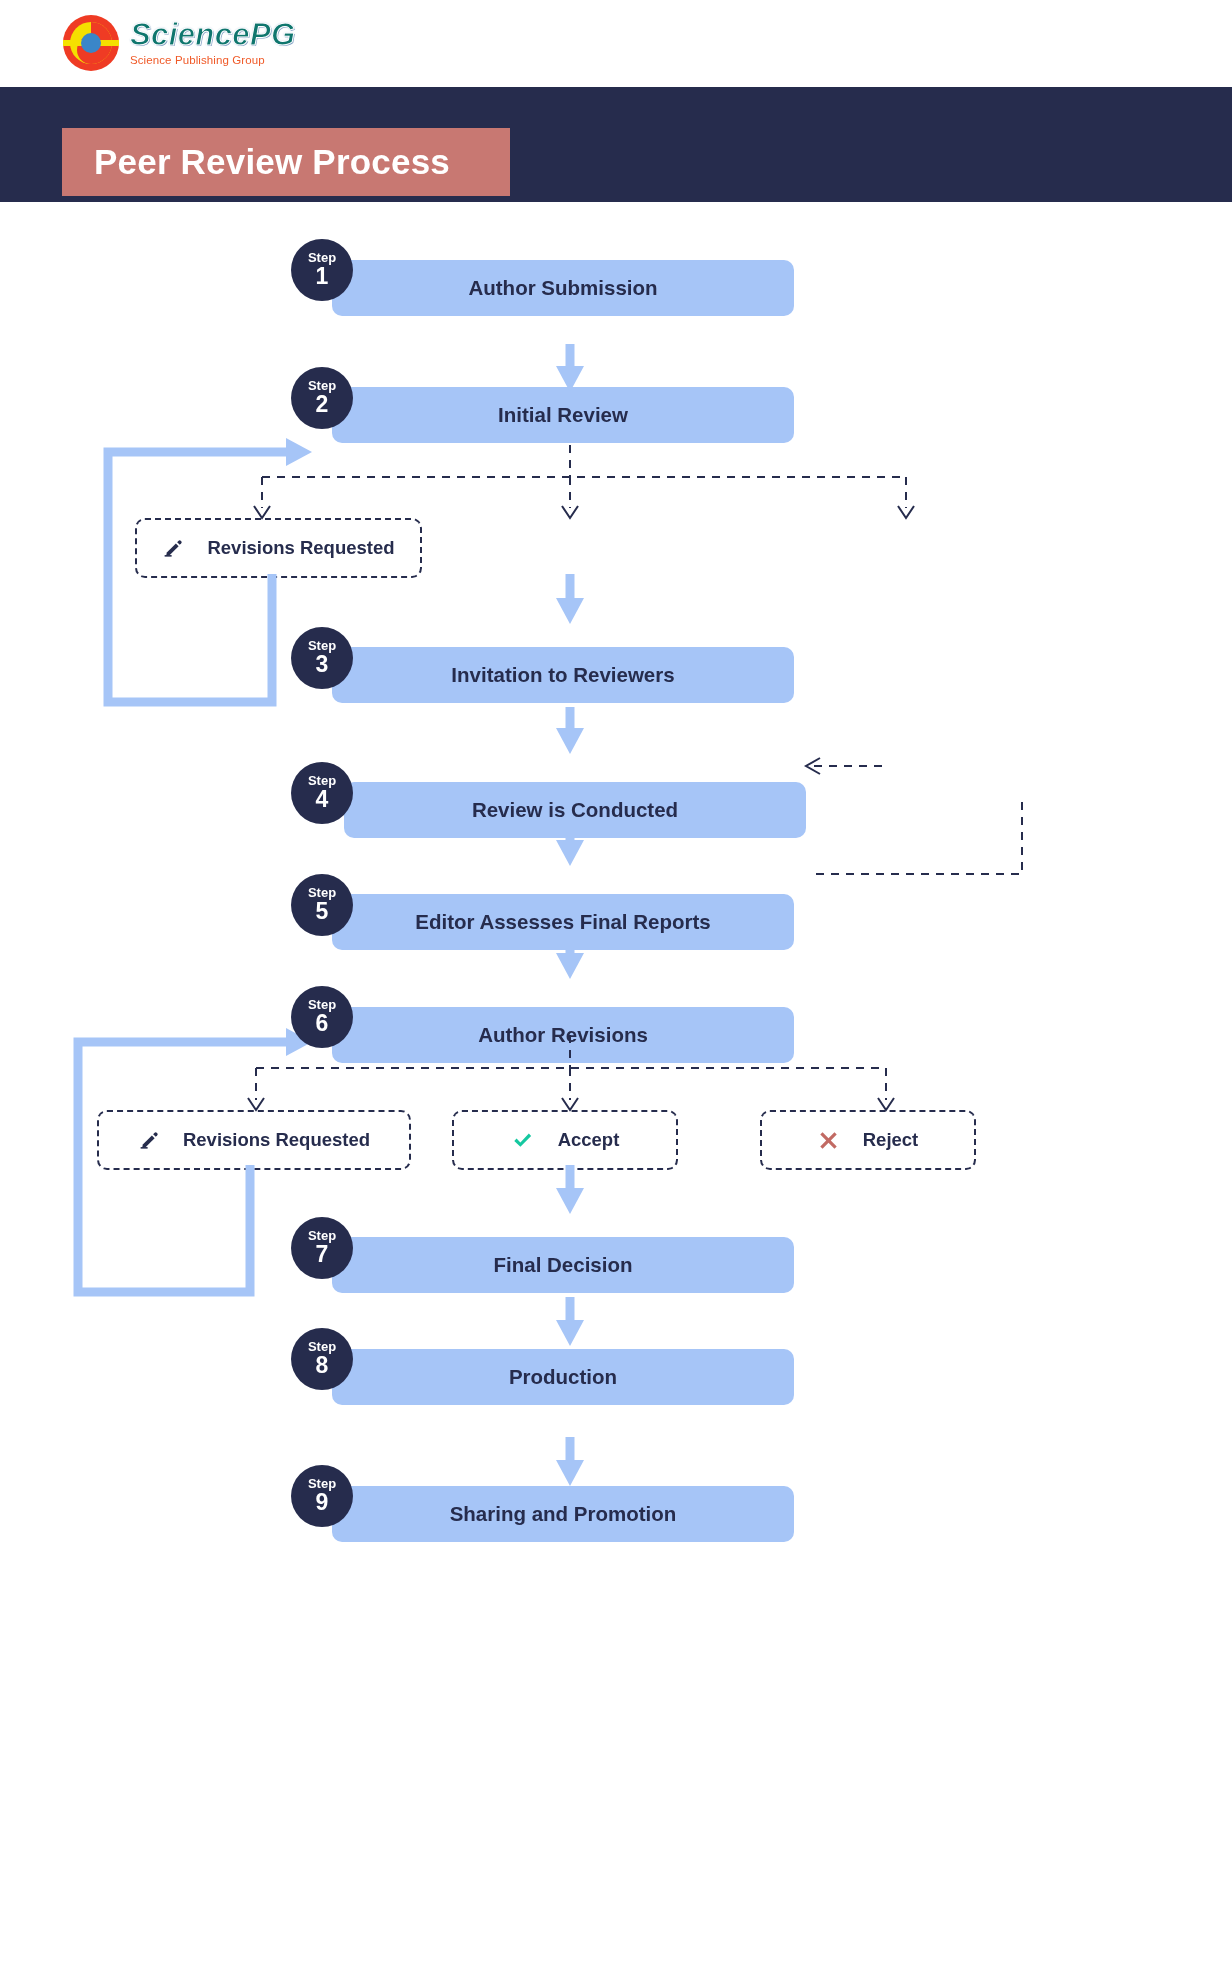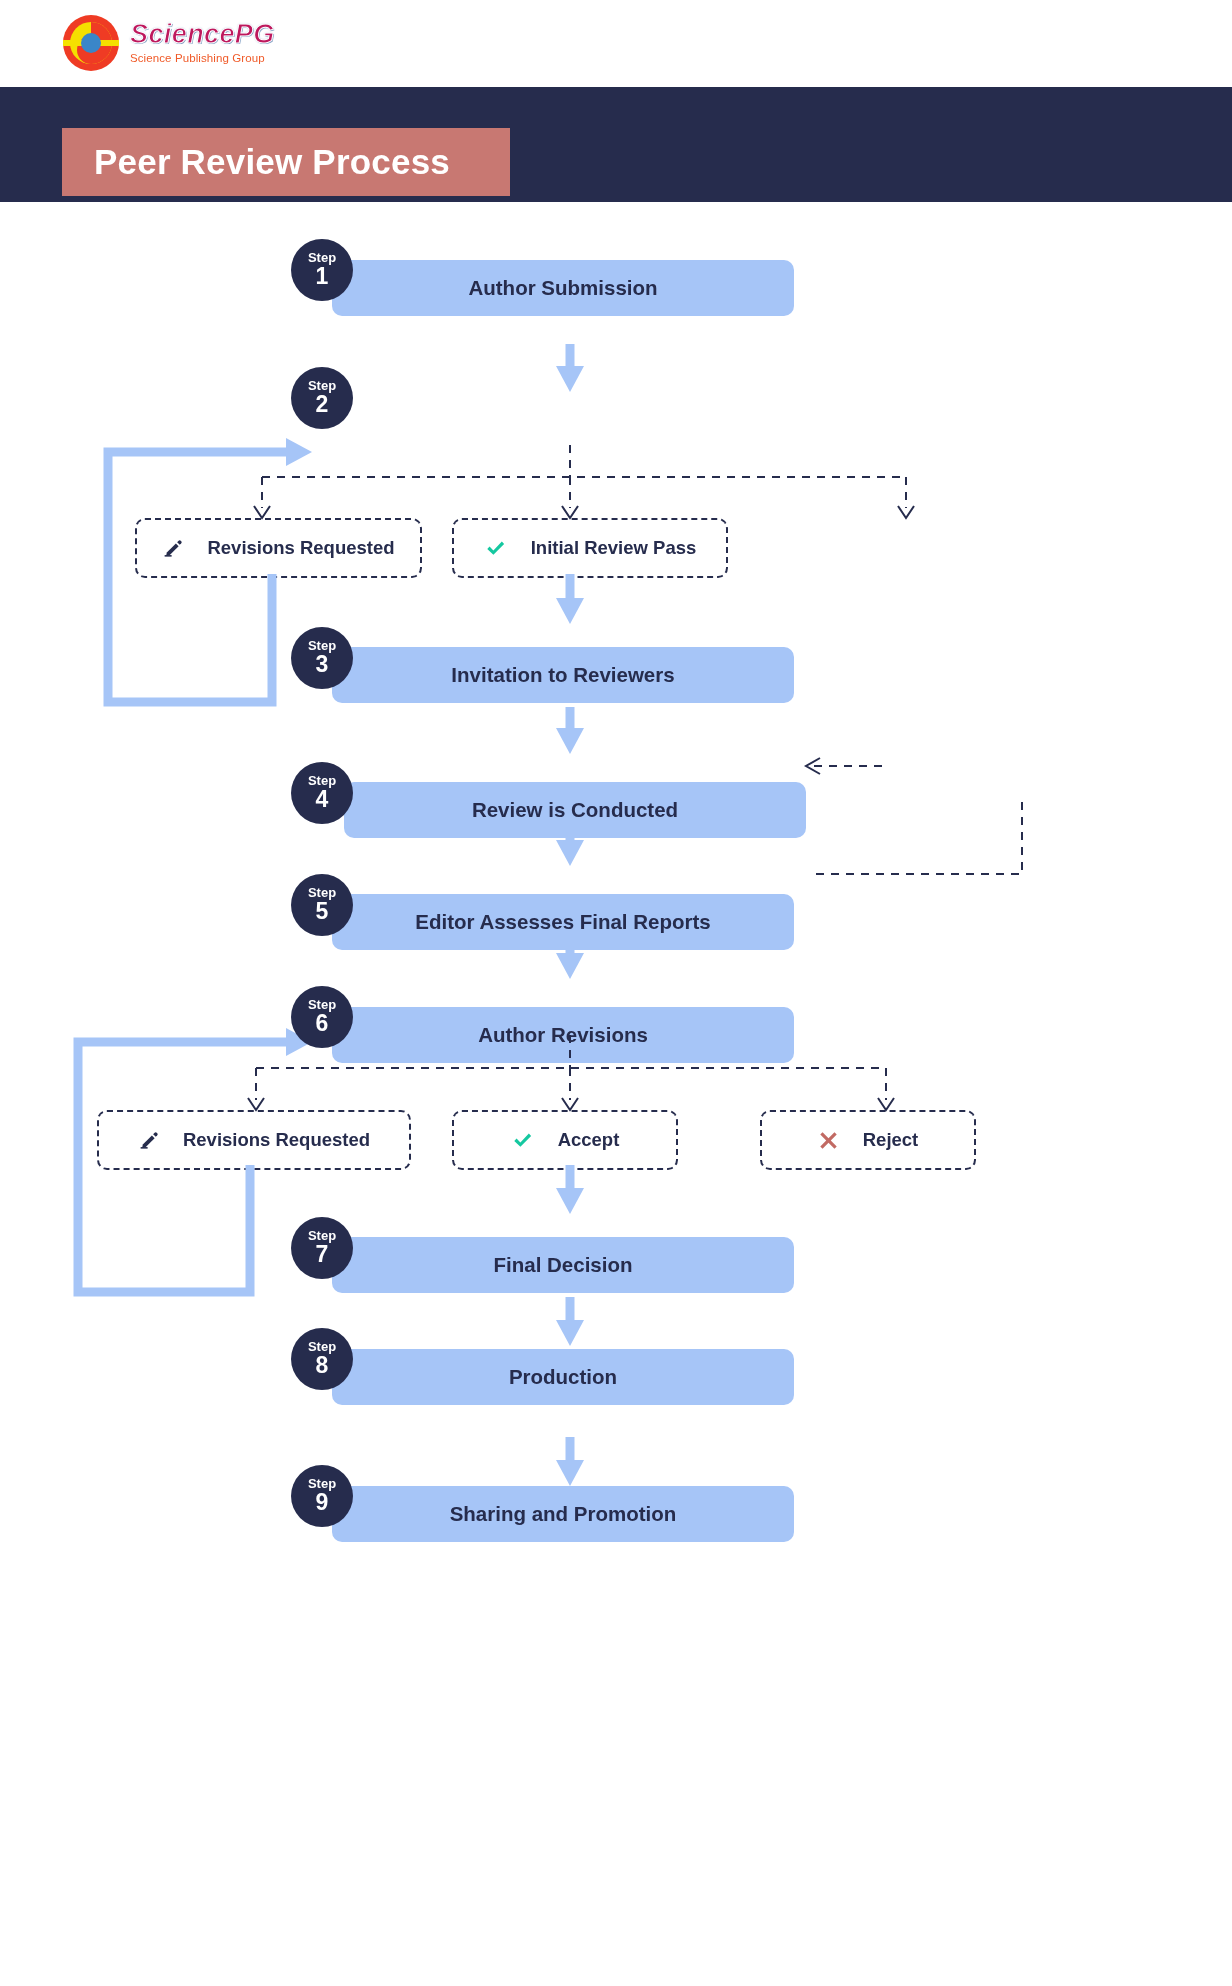--- a/index.html
+++ b/index.html
@@ -7,21 +7,21 @@
     width:1232px;height:1986px;
     background:#ffffff;
     font-family:"Liberation Sans","DejaVu Sans",sans-serif;
     position:relative;overflow:hidden;
   }
   
   .logo-bar{position:absolute;left:0;top:0;width:1232px;height:87px;background:#fff;}
   .logo-wrap{position:absolute;left:62px;top:14px;display:flex;align-items:center;gap:10px;}
   .logo-mark{width:58px;height:58px;position:relative;}
   .logo-text{display:flex;flex-direction:column;line-height:1;}
-  .logo-title{font-size:27px;font-weight:bold;font-style:italic;color:#be185d;
+  .logo-title{font-size:31px;font-weight:bold;font-style:italic;color:#0f766e;
      -webkit-text-stroke:1px #ffffff;text-shadow:0 0 2px #9fb8d8,1px 1px 0 #7d9bc0;letter-spacing:.4px;}
   .logo-sub{font-size:11.5px;color:#f05a28;margin-top:5px;letter-spacing:.1px;}
 
   
   .header{position:absolute;left:0;top:87px;width:1232px;height:115px;background:#262c4d;}
   .title-band{position:absolute;left:62px;top:128px;width:448px;height:68px;background:#c87872;
      display:flex;align-items:center;}
   .title-band h1{margin:0 0 0 32px;color:#fff;font-size:35px;font-weight:bold;letter-spacing:.2px;}
 
   
@@ -131,40 +131,35 @@
     <span class="b2">1</span>
   </div>
   <div class="step-box" style="left:332px;top:58px;width:462px;">
     <span>Author Submission</span>
   </div>
 
   <div class="badge" style="left:291px;top:165px;">
     <span class="b1">Step</span>
     <span class="b2">2</span>
   </div>
+  <div class="step-box" style="left:332px;top:185px;width:462px;">
+    <span>Initial Review</span>
+  </div>
 
   <div class="chip" style="left:135px;top:316px;width:283px;">
     <span class="ic">
       <svg width="21" height="21" viewBox="0 0 24 24">
           <path d="M3 19.5h8v1.8H3z" fill="#262c4d"></path>
           <path d="M5.5 16.6 15.9 6.2l3.1 3.1L8.6 19.7l-3.9.8z" fill="#262c4d"></path>
           <path d="M17.3 4.8 19 3.1a1.7 1.7 0 0 1 2.4 0l.6.6a1.7 1.7 0 0 1 0 2.4l-1.7 1.7z" fill="#262c4d"></path>
         </svg>
     </span>
     <span>Revisions Requested</span>
   </div>
 
-  <div class="chip" style="left:452px;top:316px;width:272px;">
-    <span class="ic">
-      <svg width="23" height="23" viewBox="0 0 24 24">
-          <path d="M3.4 12.4l2.4-2.4 4 4L18.6 4.8 21 7.2 9.8 18.4z" fill="#15c8a0"></path>
-        </svg>
-    </span>
-    <span>Initial Review Pass</span>
-  </div>
 
 
   <div class="badge" style="left:291px;top:425px;">
     <span class="b1">Step</span>
     <span class="b2">3</span>
   </div>
   <div class="step-box" style="left:332px;top:445px;width:462px;">
     <span>Invitation to Reviewers</span>
   </div>
 

